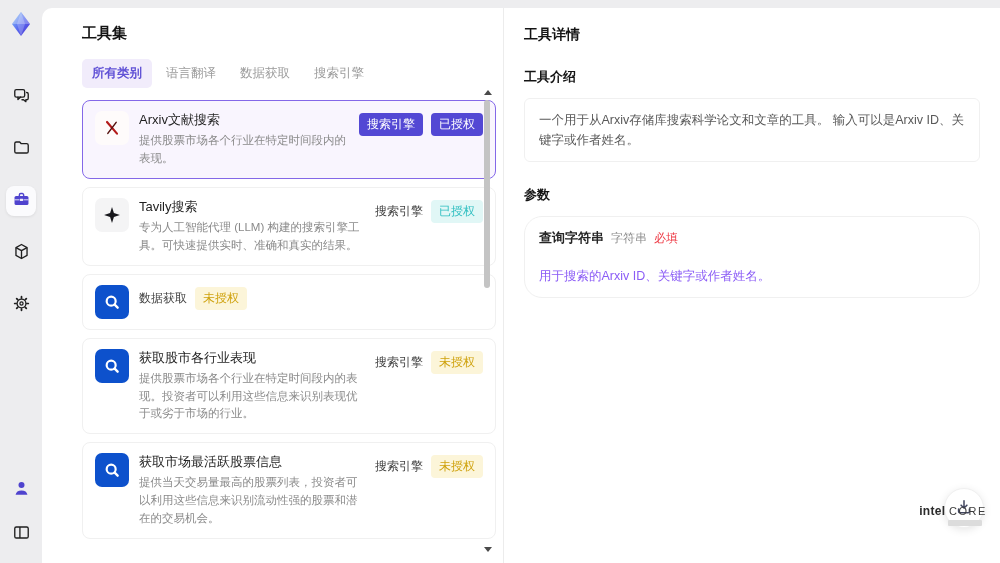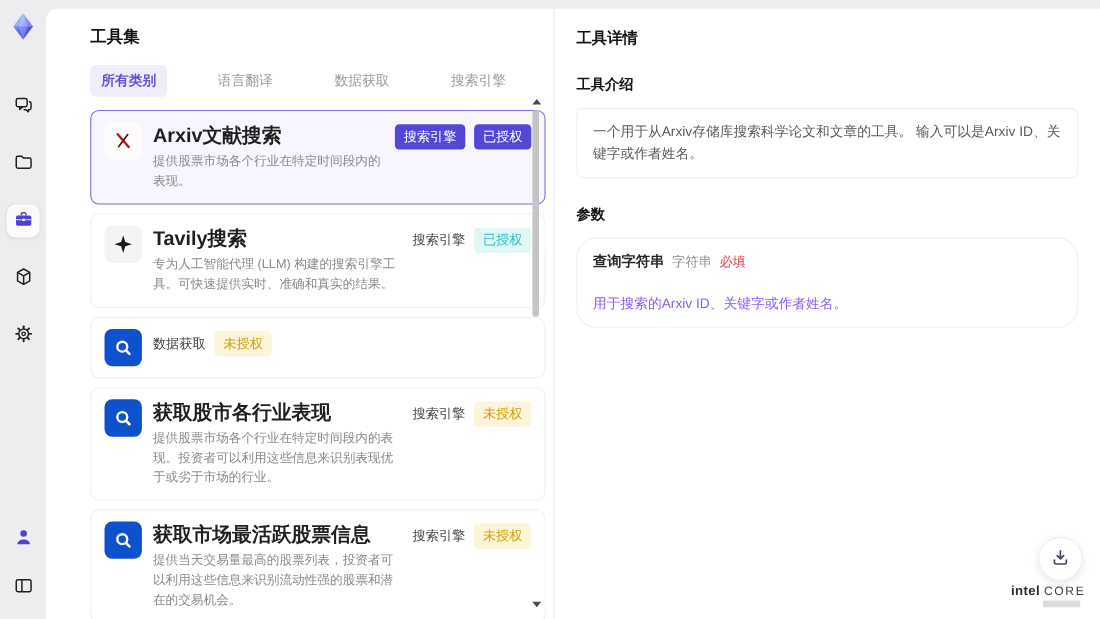--- a/index.html
+++ b/index.html
@@ -13,32 +13,32 @@
   .rail-btn { width:30px; height:30px; border:none; background:transparent; display:flex; align-items:center; justify-content:center; border-radius:8px; cursor:pointer; padding:0; }
   .rail-btn.active { background:#fbfbfd; box-shadow:0 1px 3px rgba(0,0,0,.08); }
   .rail-bottom { position:absolute; bottom:14px; left:0; width:42px; display:flex; flex-direction:column; gap:14px; align-items:center; }
 
   
   .card { position:absolute; left:42px; top:8px; width:958px; height:555px; background:#ffffff; border-top-left-radius:10px; overflow:hidden; }
 
   
   .panel-left { position:absolute; left:0; top:0; width:461px; height:555px; padding:16px 0 0 40px; }
   .panel-title { font-size:15px; font-weight:bold; color:#141414; }
-  .tabs { margin-top:16px; display:flex; align-items:center; gap:36px; }
+  .tabs { margin-top:16px; display:flex; align-items:center; gap:4px; }
   .tab { font-size:12.5px; color:#9b9b9b; background:transparent; border:none; padding:6px 10px; border-radius:5px; cursor:pointer; white-space:nowrap; }
   .tab.active { color:#6152d6; background:#f1ecfb; font-weight:bold; }
 
   .tool-list { margin-top:12px; width:414px; display:flex; flex-direction:column; gap:8px; }
   .tool-card { display:flex; gap:10px; padding:10px 12px; border:1px solid #f0f0f0; border-radius:8px; background:#fff; cursor:pointer; }
   .tool-card.selected { border:1px solid #8468e8; background:#f9f5fe; }
   .tool-icon { flex:none; width:34px; height:34px; border-radius:7px; display:flex; align-items:center; justify-content:center; background:#f4f4f5; }
   .tool-icon.white { background:#fefbfb; }
   .tool-icon.blue { background:#0d51cc; }
   .tool-mid { flex:1; min-width:0; }
-  .tool-name { font-size:18px; font-weight:bold; color:#1f1f1f; line-height:1.4; }
+  .tool-name { font-size:13px; font-weight:normal; color:#1f1f1f; line-height:1.4; }
   .tool-desc { margin-top:3px; font-size:11.5px; color:#8a8a8a; line-height:1.55; }
   .tool-tags { flex:none; display:flex; gap:8px; align-items:flex-start; padding-top:2px; }
   .tag-solid { font-size:12px; color:#fff; background:#5348d4; padding:3px 8px; border-radius:4px; white-space:nowrap; }
   .tag-cat { font-size:12px; color:#434343; padding:3px 0; white-space:nowrap; }
   .badge { font-size:12px; padding:3px 8px; border-radius:4px; white-space:nowrap; }
   .badge.cyan { color:#30bfc1; background:#e1f7f6; }
   .badge.gold { color:#cfa20d; background:#fcf5d9; }
 
   
   .vscroll { position:absolute; right:12px; top:82px; width:8px; height:462px; }
@@ -54,21 +54,21 @@
   .info-box { margin-top:12px; border:1px solid #f0f0f0; border-radius:6px; padding:11px 14px; font-size:12.5px; color:#595959; line-height:1.6; }
   .param-box { margin-top:12px; border:1px solid #f0f0f0; border-radius:18px; padding:12px 14px; }
   .param-head { display:flex; align-items:baseline; gap:7px; }
   .param-name { font-size:13px; font-weight:bold; color:#262626; }
   .param-type { font-size:12px; color:#8c8c8c; }
   .param-required { font-size:12px; color:#ee3b46; }
   .param-desc { margin-top:21px; font-size:12.5px; color:#8b5cf6; }
 
   
   .fab { position:absolute; right:16px; top:488px; width:40px; height:40px; border-radius:50%; background:#fff; border:1px solid #f0f0f0; box-shadow:0 2px 8px rgba(0,0,0,.10); display:flex; align-items:center; justify-content:center; cursor:pointer; }
-  .intel-mark { position:absolute; right:12px; top:530px; width:70px; text-align:center; color:#2b2b2b; font-size:12px; letter-spacing:.3px; white-space:nowrap; }
+  .intel-mark { position:absolute; right:12px; top:504px; width:70px; text-align:center; color:#2b2b2b; font-size:12px; letter-spacing:.3px; white-space:nowrap; }
   .intel-mark .b { font-weight:bold; }
   .intel-mark .c { font-weight:400; color:#3c3c3c; letter-spacing:1.5px; text-transform:uppercase; font-size:11px; }
   .intel-sub { margin:2px 6px 0 auto; width:34px; height:6px; background:#dcdcdc; border-radius:1px; }
 </style>
 </head>
 <body>
 
 <nav class="rail">
   <div class="logo">
     <svg width="26" height="26" viewBox="0 0 24 26">

